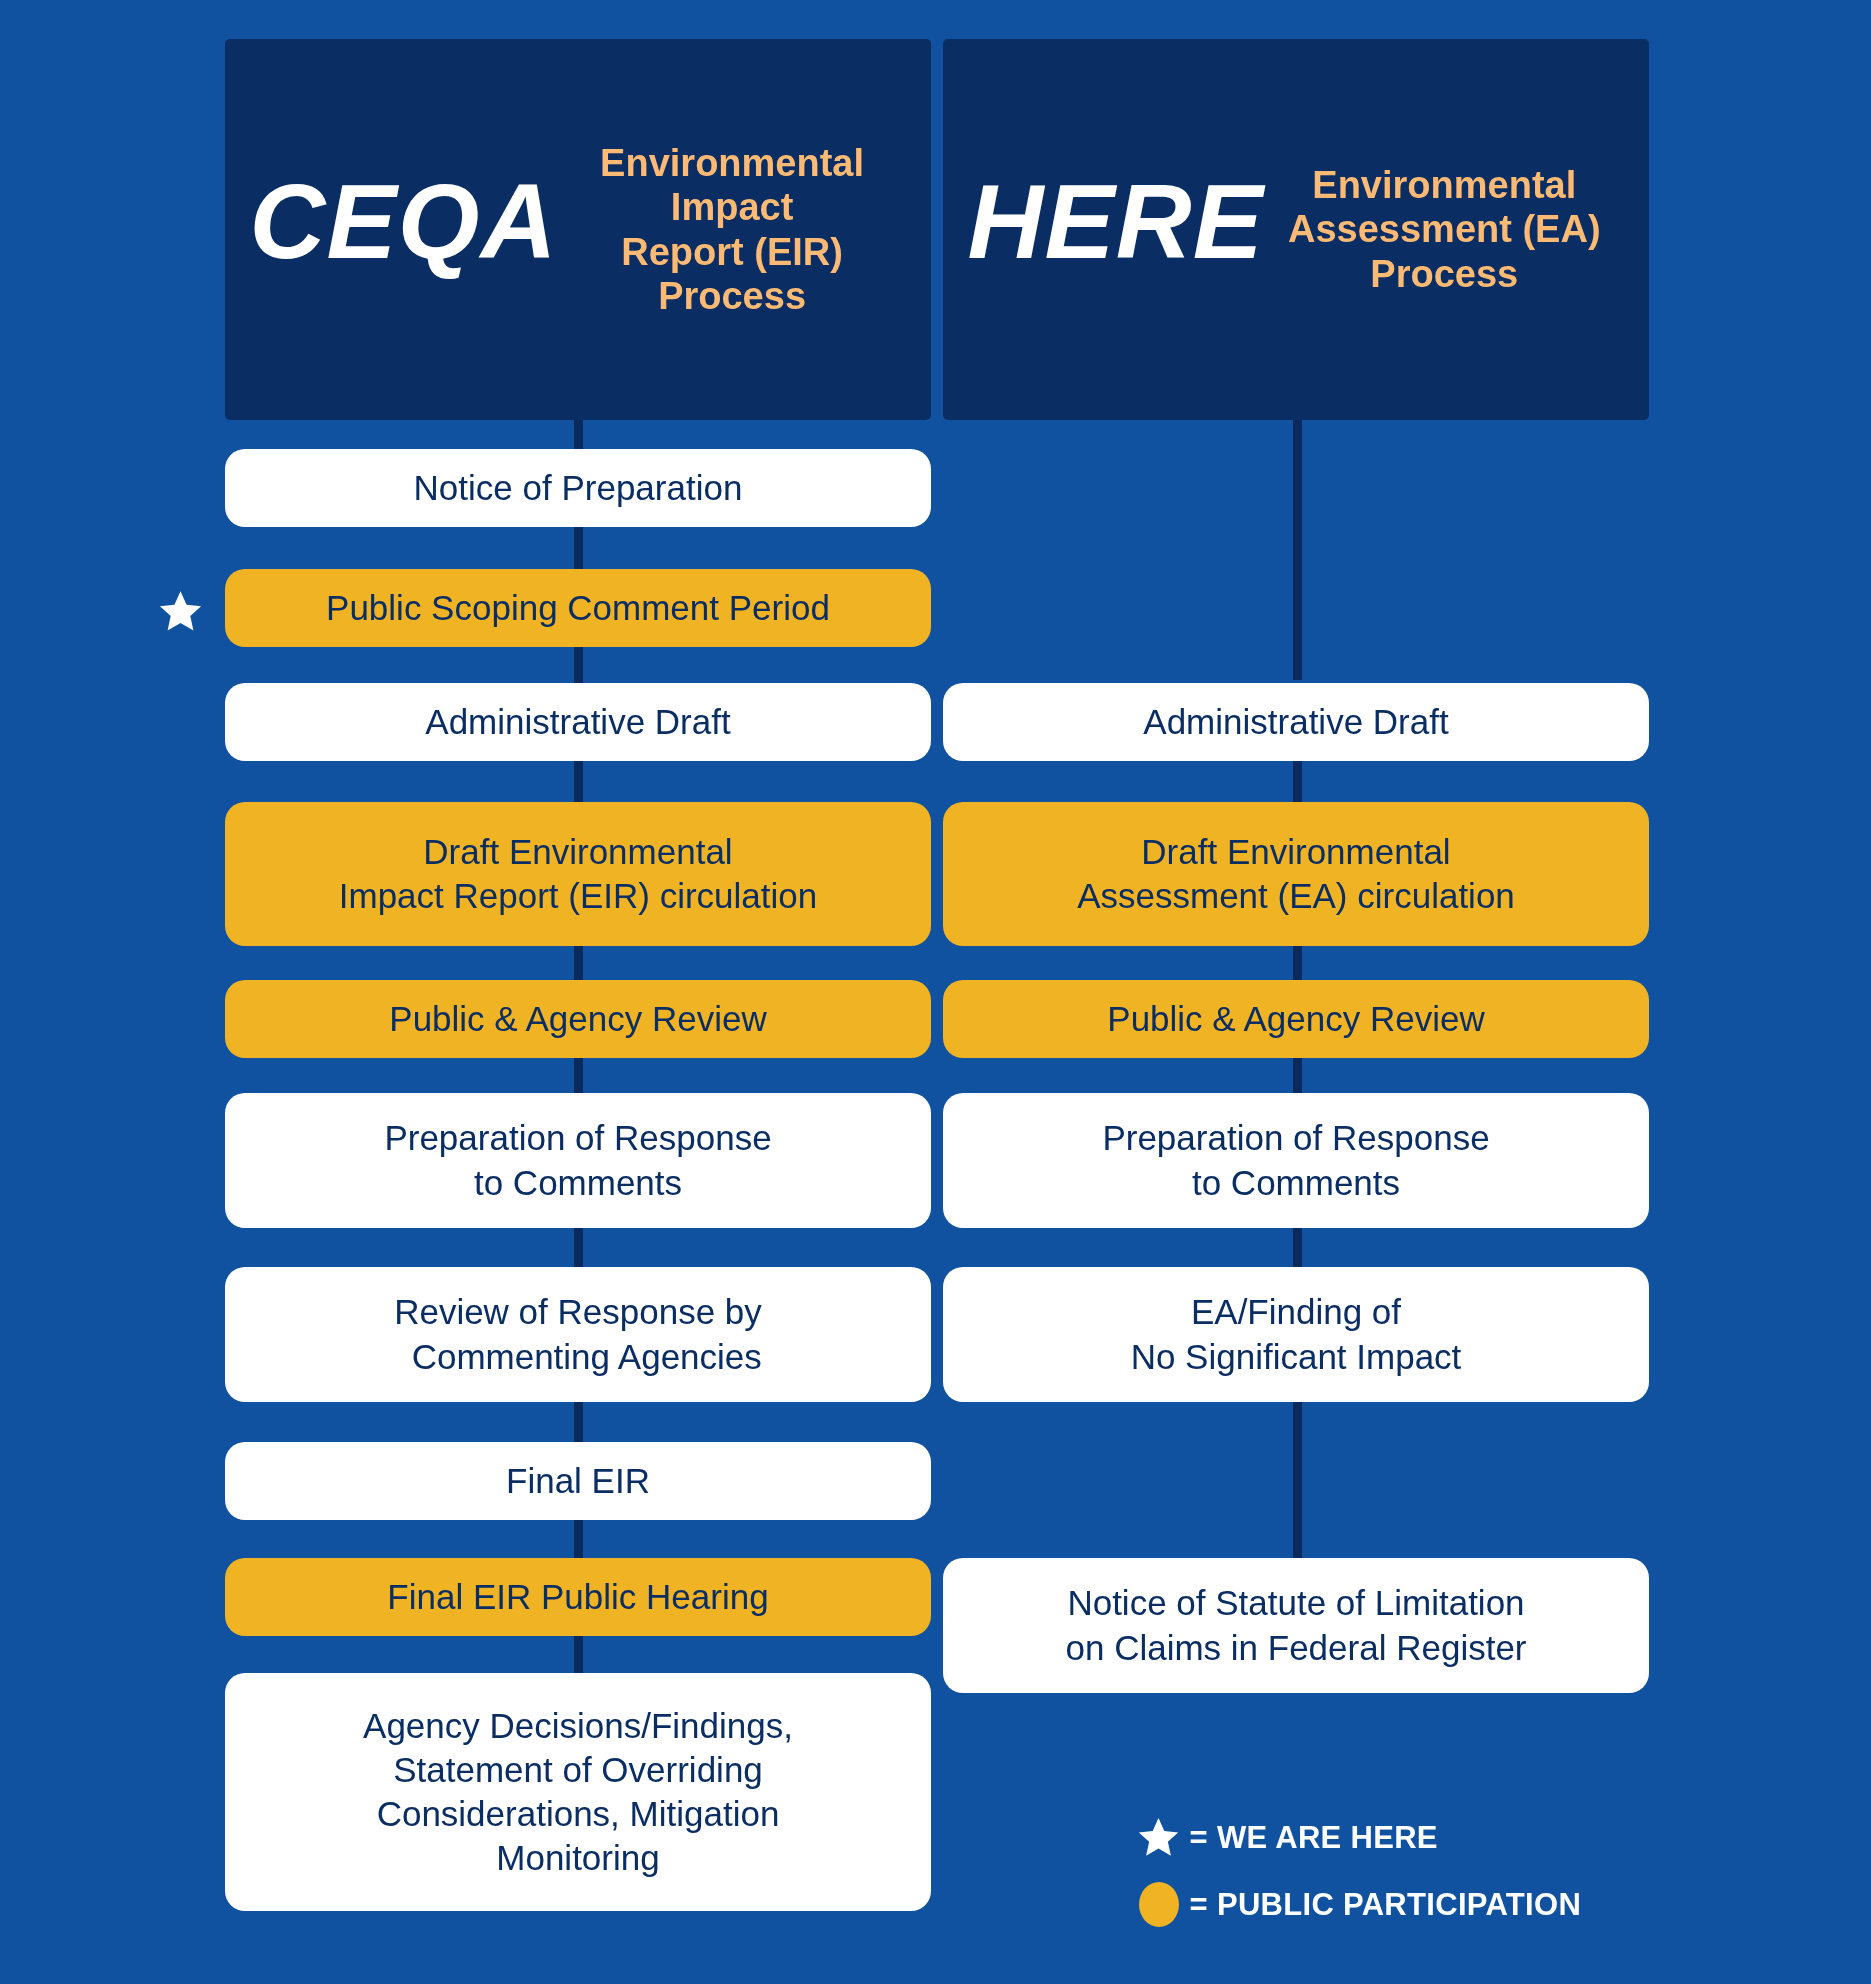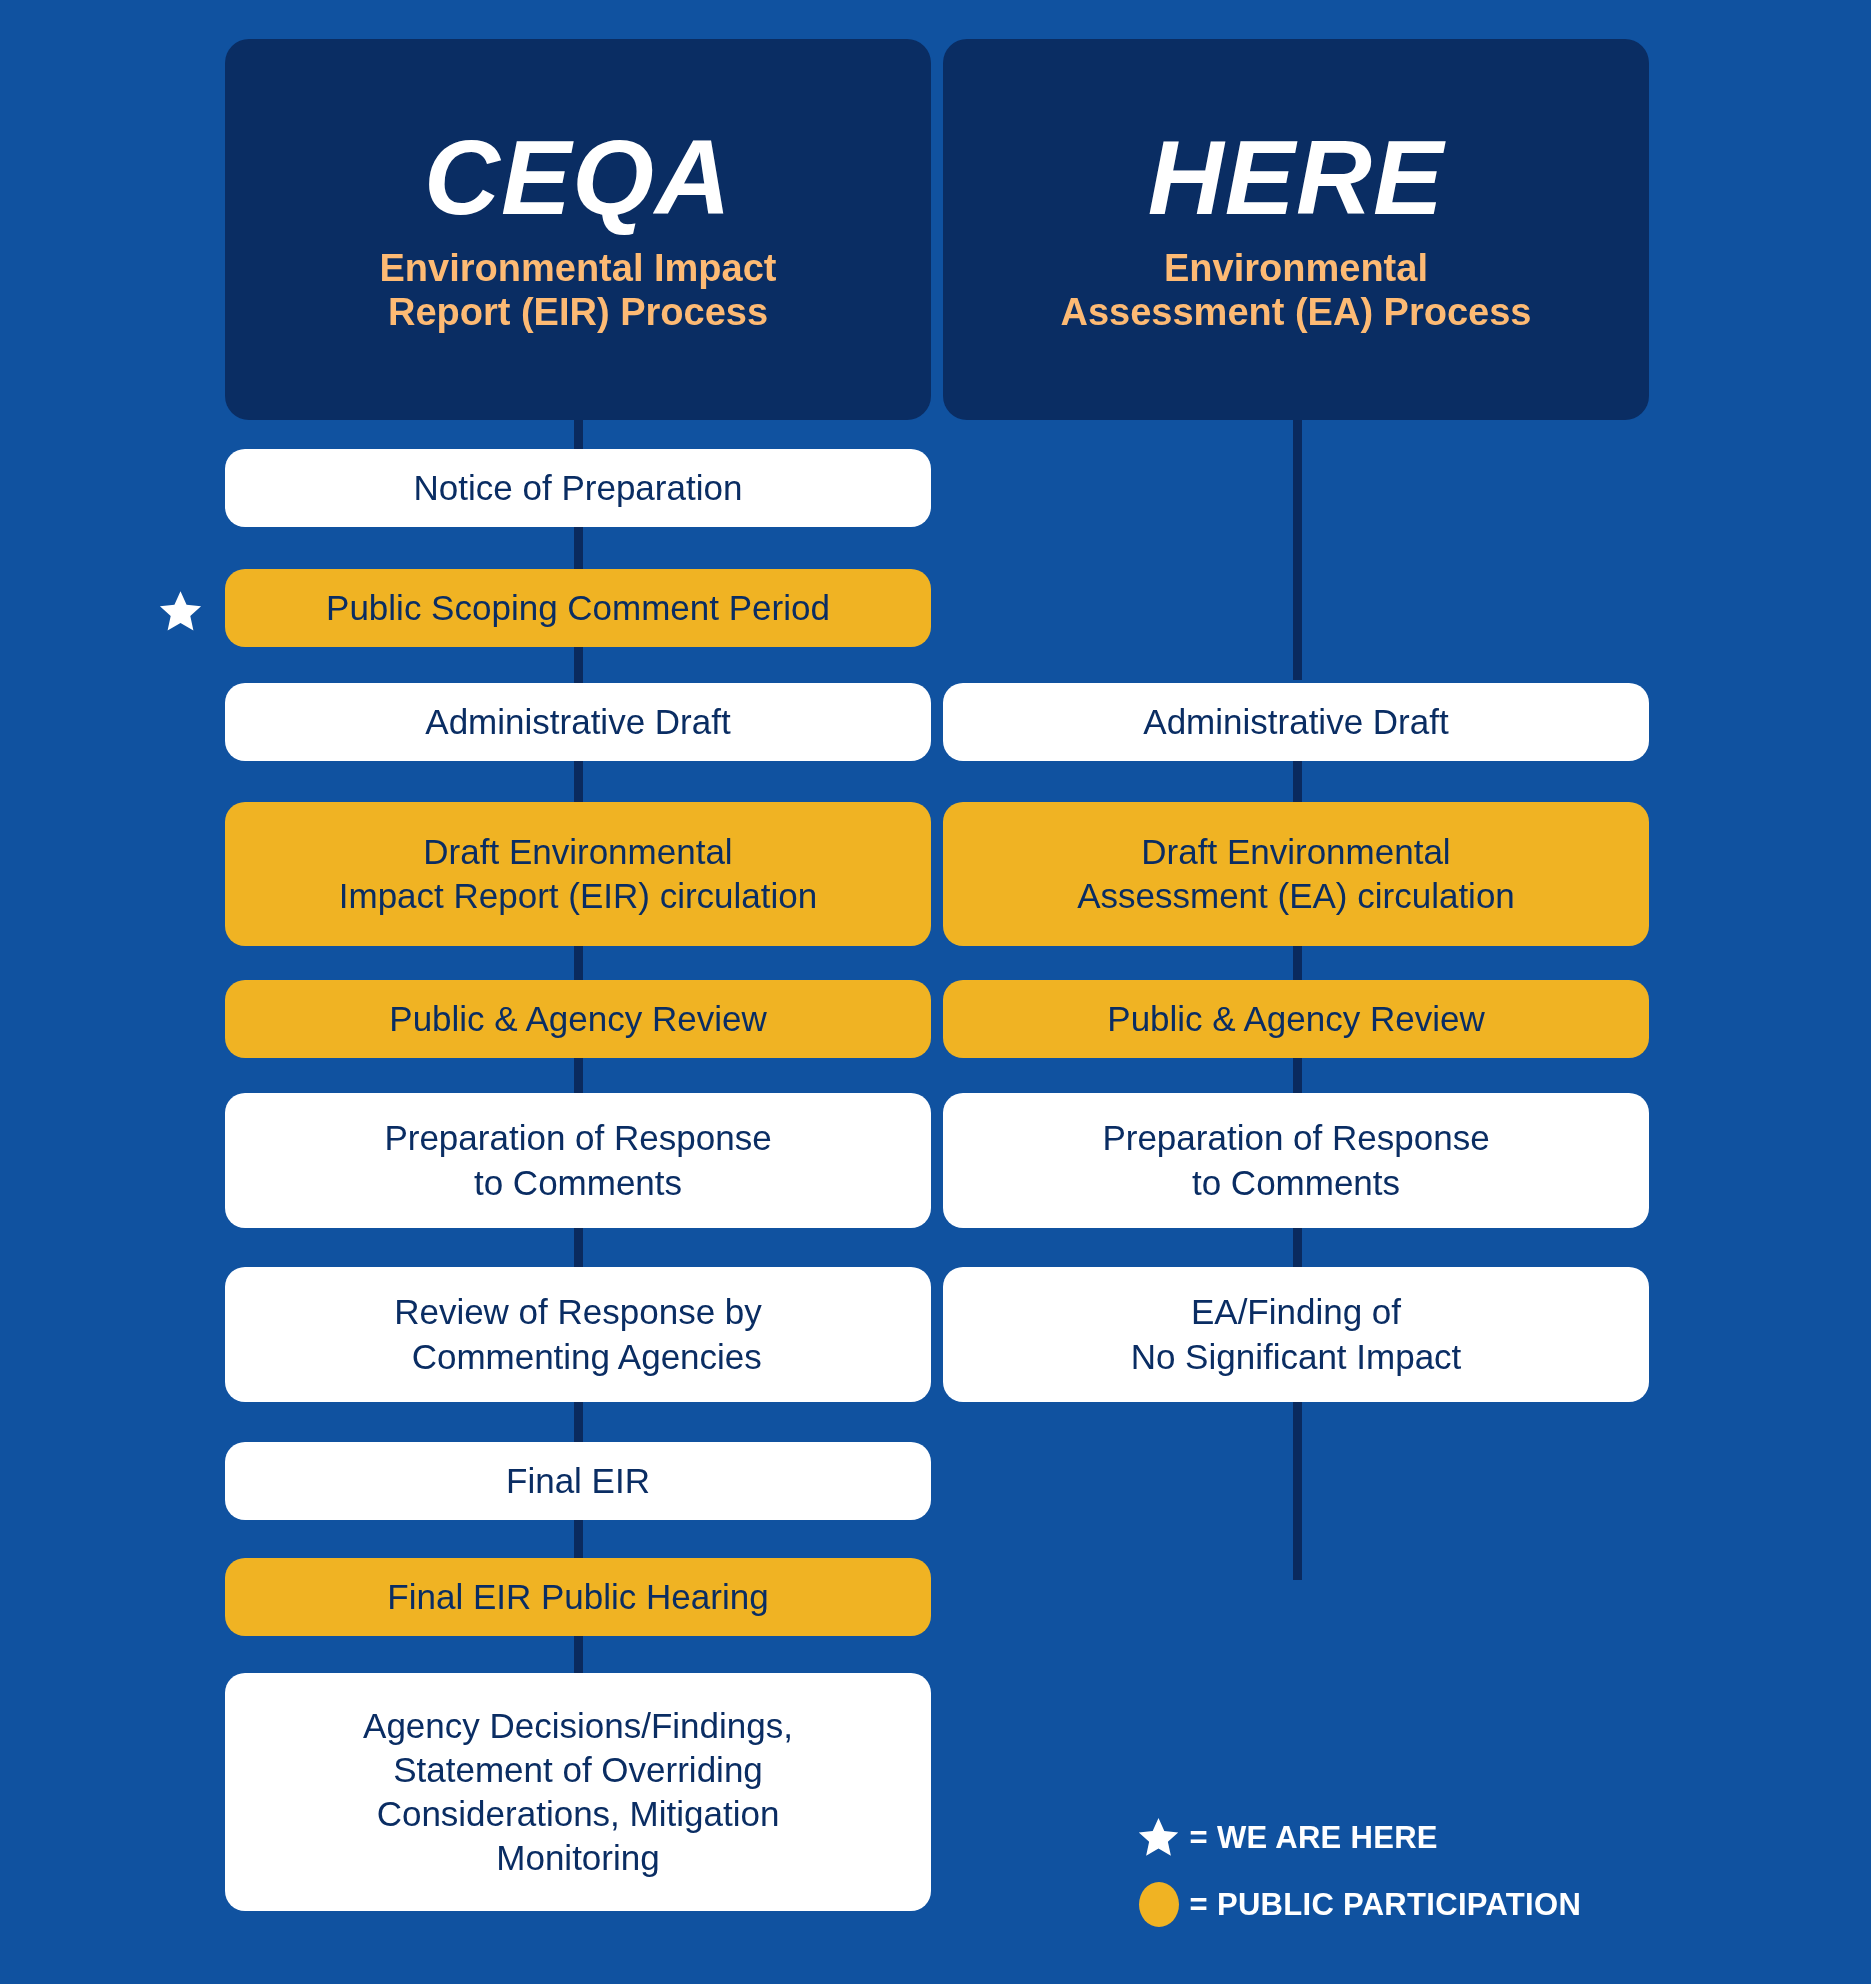--- a/index.html
+++ b/index.html
@@ -27,24 +27,23 @@
     position: absolute;
     background: #0A2A5E;
     width: 8.6px;
     z-index: 1;
   }
 
   
   .header-card {
     position: absolute;
     background: #0A2D63;
-    border-radius: 24px;
+    border-radius: 5px;
     z-index: 3;
     display: flex;
-    flex-direction: column;
     align-items: center;
     justify-content: center;
     box-sizing: border-box;
     padding: 0 24.5px;
   }
   .header-acronym {
     font-size: 105px;
     font-weight: 700;
     font-style: italic;
     color: #FFFFFF;
@@ -234,20 +233,24 @@
   <div class="step white" style="left:943px; top:1093px; width:706px; height:135px;">
     <span style="white-space:pre-line;">Preparation of Response
 to Comments</span>
   </div>
 
   <div class="step white" style="left:943px; top:1267px; width:706px; height:135px;">
     <span style="white-space:pre-line;">EA/Finding of
 No Significant Impact</span>
   </div>
 
+  <div class="step white" style="left:943px; top:1558px; width:706px; height:135px;">
+    <span style="white-space:pre-line;">Notice of Statute of Limitation
+on Claims in Federal Register</span>
+  </div>
 
   <div class="legend" style="left:1136px; top:1815px;">
     <div class="legend-row">
       <span class="legend-swatch">
         <svg class="star-shape" viewBox="0 0 24 24" aria-hidden="true">
           <path fill="#FFFFFF" d="M12 1.6l3.1 6.9 7.4.8-5.5 5 1.6 7.4-6.6-3.8-6.6 3.8 1.6-7.4-5.5-5 7.4-.8z"></path>
         </svg>
       </span>
       <span class="legend-text">= WE ARE HERE</span>
     </div>

